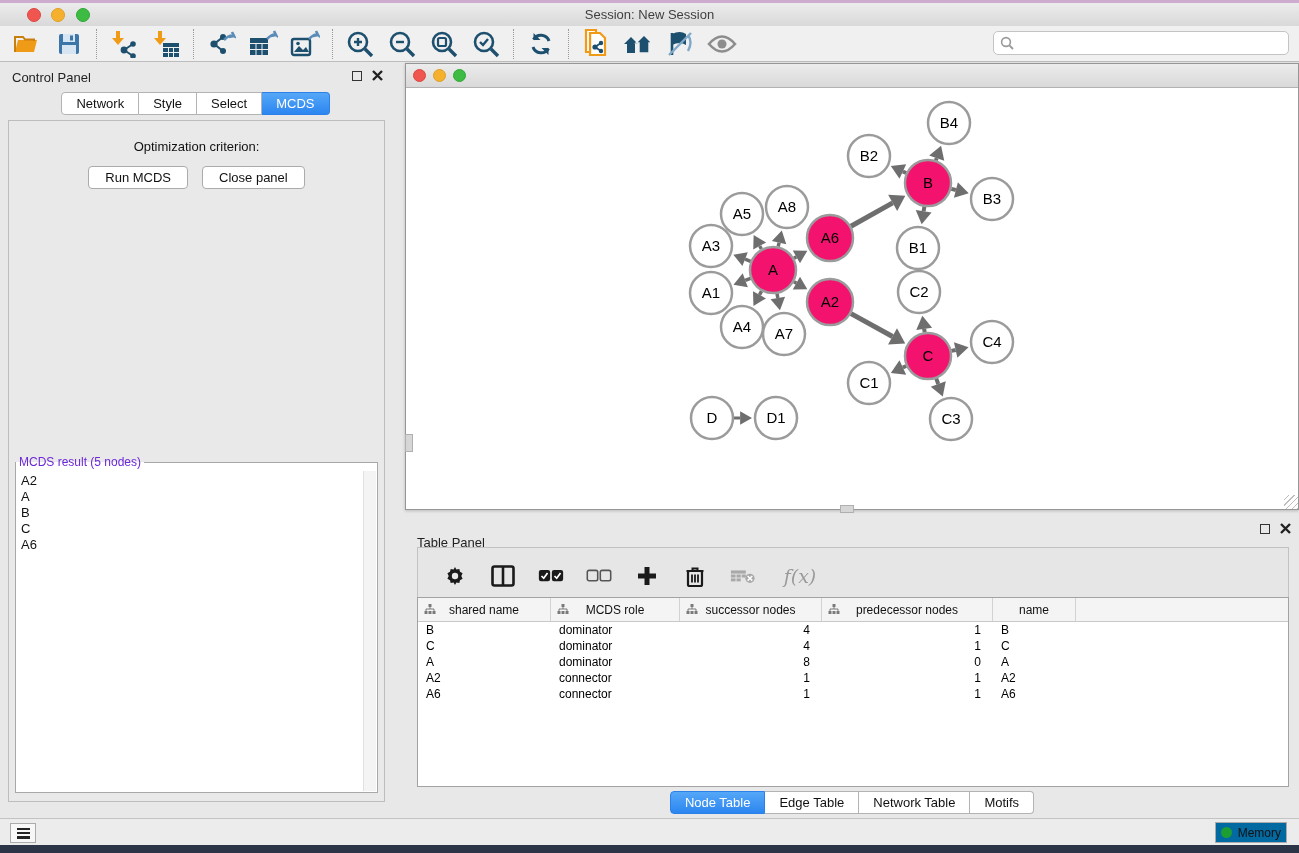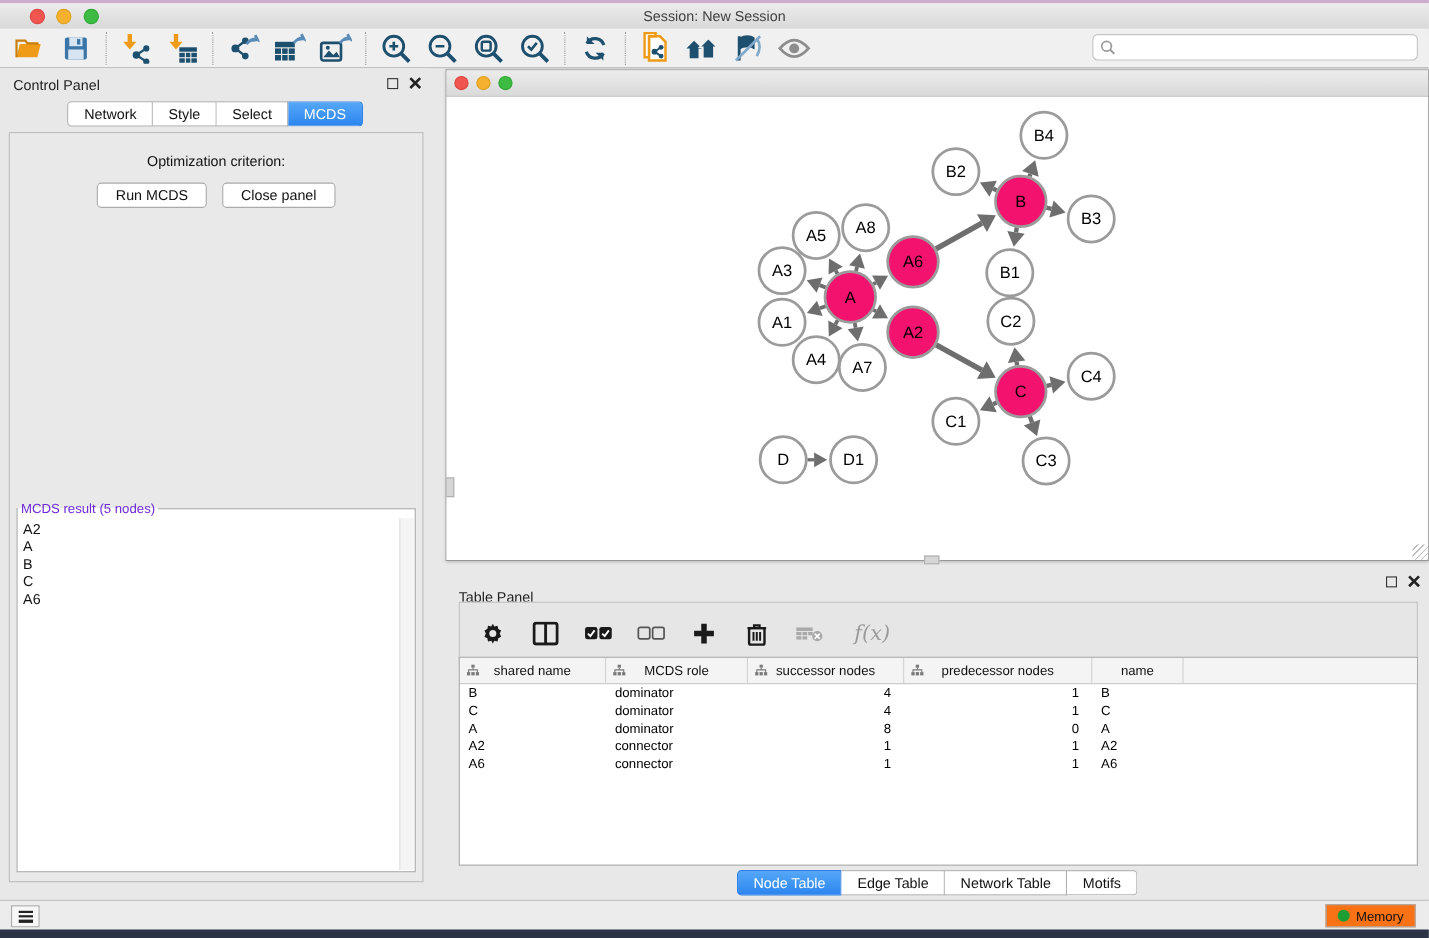--- a/index.html
+++ b/index.html
@@ -76,43 +76,43 @@
   .split-left { position:absolute; left:-1px; top:370px; width:8px; height:18px; background:#d6d6d6; border:1px solid #b0b0b0; }
   .split-bottom { position:absolute; left:434px; bottom:-4px; width:14px; height:8px; background:#d6d6d6; border:1px solid #b0b0b0; }
   .resize-grip { position:absolute; right:0; bottom:0; width:14px; height:14px;
     background:repeating-linear-gradient(135deg, transparent 0 3px, #bdbdbd 3px 4px); cursor:nwse-resize; }
 
   
   .table-panel { position:absolute; left:405px; top:515px; width:894px; height:303px; background:#e8e8e8; }
   .tp-header { position:absolute; left:0; top:0; width:100%; height:26px; }
   .tp-header .ph-title { position:absolute; left:12px; top:20px; font-size:13px; color:#222; }
   .tp-toolbar { position:absolute; left:12px; top:32px; width:872px; height:58px;
-    background:#e6e6e6; border:1px solid #c2c2c2; display:flex; align-items:center; gap:22px; padding-left:17px; }
+    background:#e6e6e6; border:1px solid #c2c2c2; display:flex; align-items:center; gap:22px; padding-left:24px; }
   .tpi { display:flex; align-items:center; justify-content:center; width:26px; height:26px; cursor:pointer; }
   .fx { font-family:"DejaVu Serif", serif; font-style:italic; font-size:19px; color:#9a9a9a; }
   .grid-table { position:absolute; left:12px; top:82px; width:872px; height:190px;
     background:#fff; border:1px solid #a3a3a3; overflow:hidden; }
   .gt-headrow { display:flex; height:24px; background:#f4f4f4; border-bottom:1px solid #c9c9c9; }
   .gt-h { position:relative; border-right:1px solid #d2d2d2; display:flex; align-items:center; justify-content:center;
     font-size:12px; color:#111; cursor:pointer; }
   .gt-h svg { position:absolute; left:6px; top:6px; }
   .gt-row { display:flex; height:16px; font-size:12px; color:#000; }
   .gt-c { padding:1px 8px; white-space:nowrap; overflow:hidden; }
   .gt-c.num { text-align:right; padding-right:12px; }
   .tp-tabs { position:absolute; left:0; bottom:4px; width:100%; display:flex; justify-content:center; }
 
   
   .statusbar { position:absolute; left:0; top:818px; width:1299px; height:27px;
     background:#ececec; border-top:1px solid #c3c3c3; }
   .list-btn { position:absolute; left:10px; top:4px; width:26px; height:20px; background:#f7f7f7;
     border:1px solid #ababab; display:flex; align-items:center; justify-content:center; cursor:pointer; }
   .hamb { width:13px; height:11px; display:flex; flex-direction:column; justify-content:space-between; }
   .hamb i { display:block; height:2.5px; background:#222; }
-  .memory-btn { position:absolute; right:12px; top:3px; height:21px; background:#f97316;
-    border:1px solid #ababab; display:flex; align-items:center; gap:6px; padding:0 10px;
+  .memory-btn { position:absolute; right:12px; top:3px; height:21px; background:#0369a1;
+    border:1px solid #ababab; display:flex; align-items:center; gap:6px; padding:0 5px;
     font-size:12px; color:#111; cursor:pointer; }
   .memdot { width:11px; height:11px; border-radius:50%; background:#1d9e33; }
   .desktop-bottom { position:absolute; left:0; top:845px; width:1299px; height:8px; background:#2c3547; }
 
   svg text { font-family:"Liberation Sans", sans-serif; }
 </style>
 </head>
 <body>
 
 <div class="desktop-top"></div>

